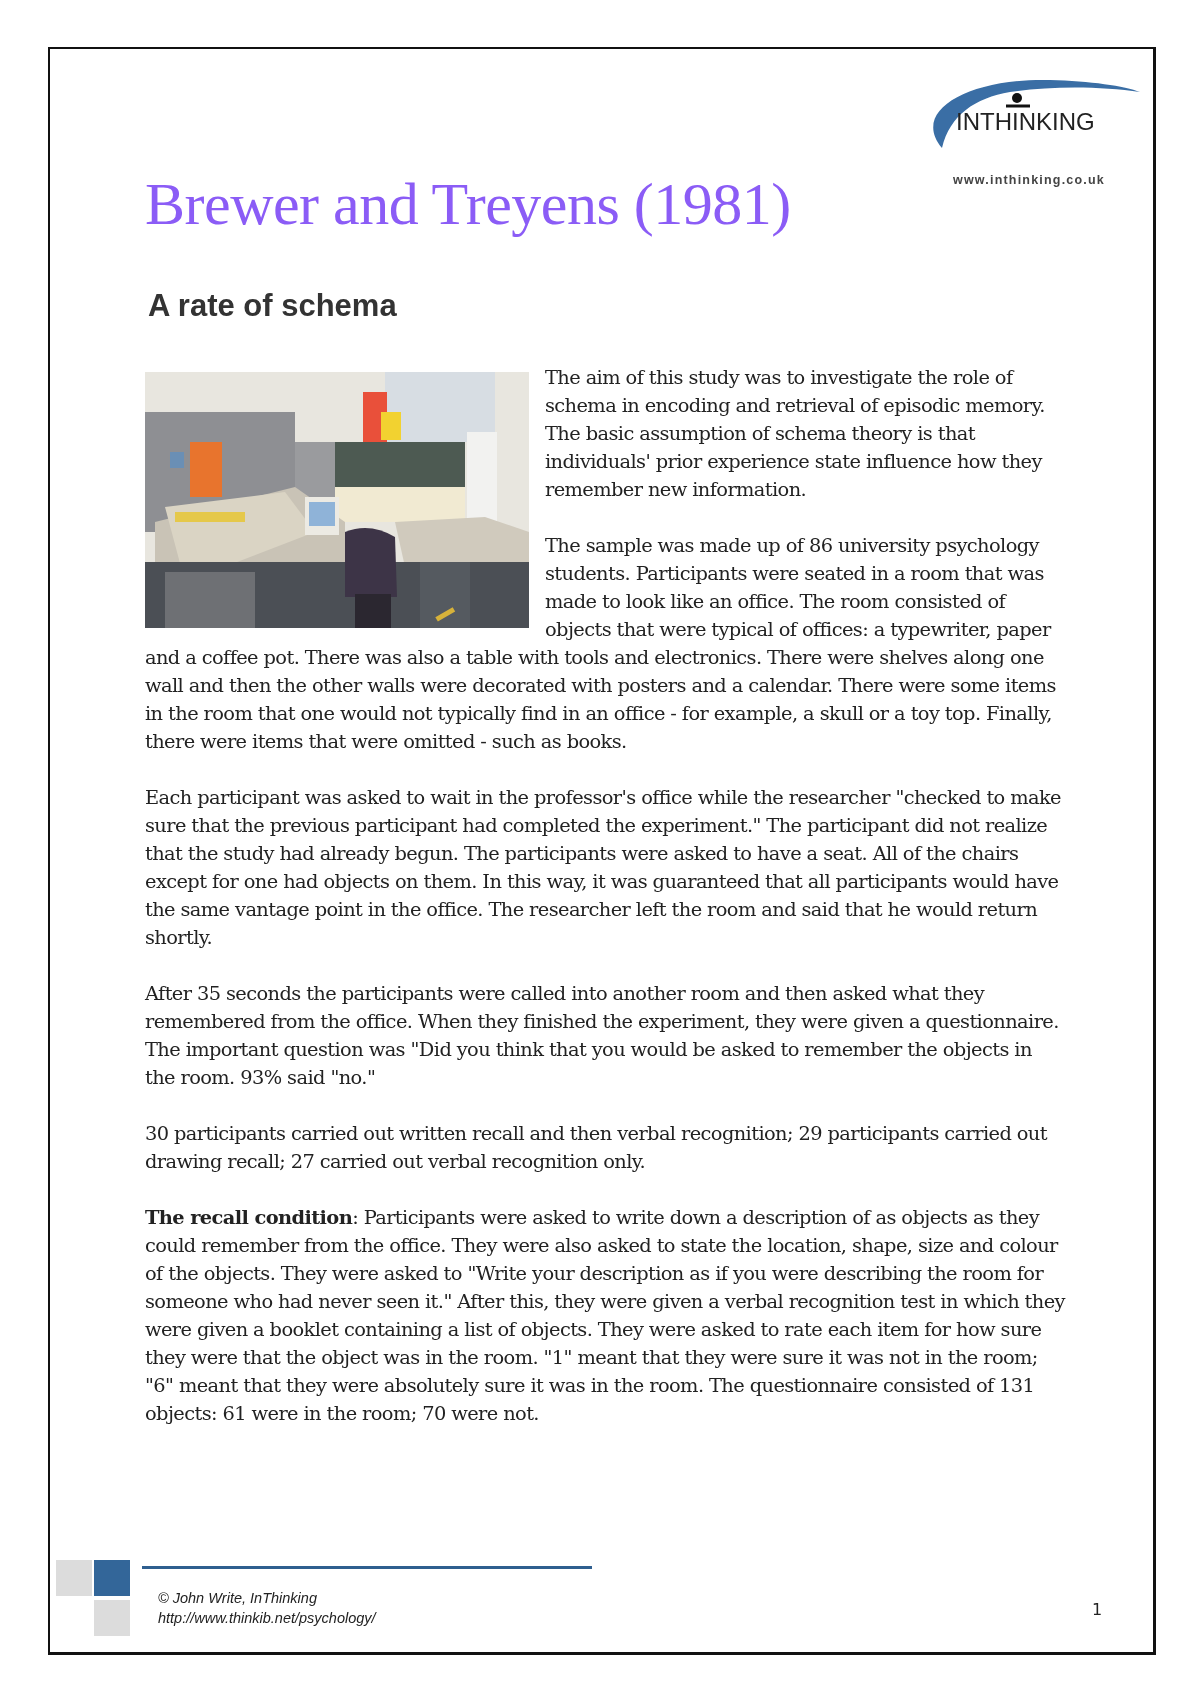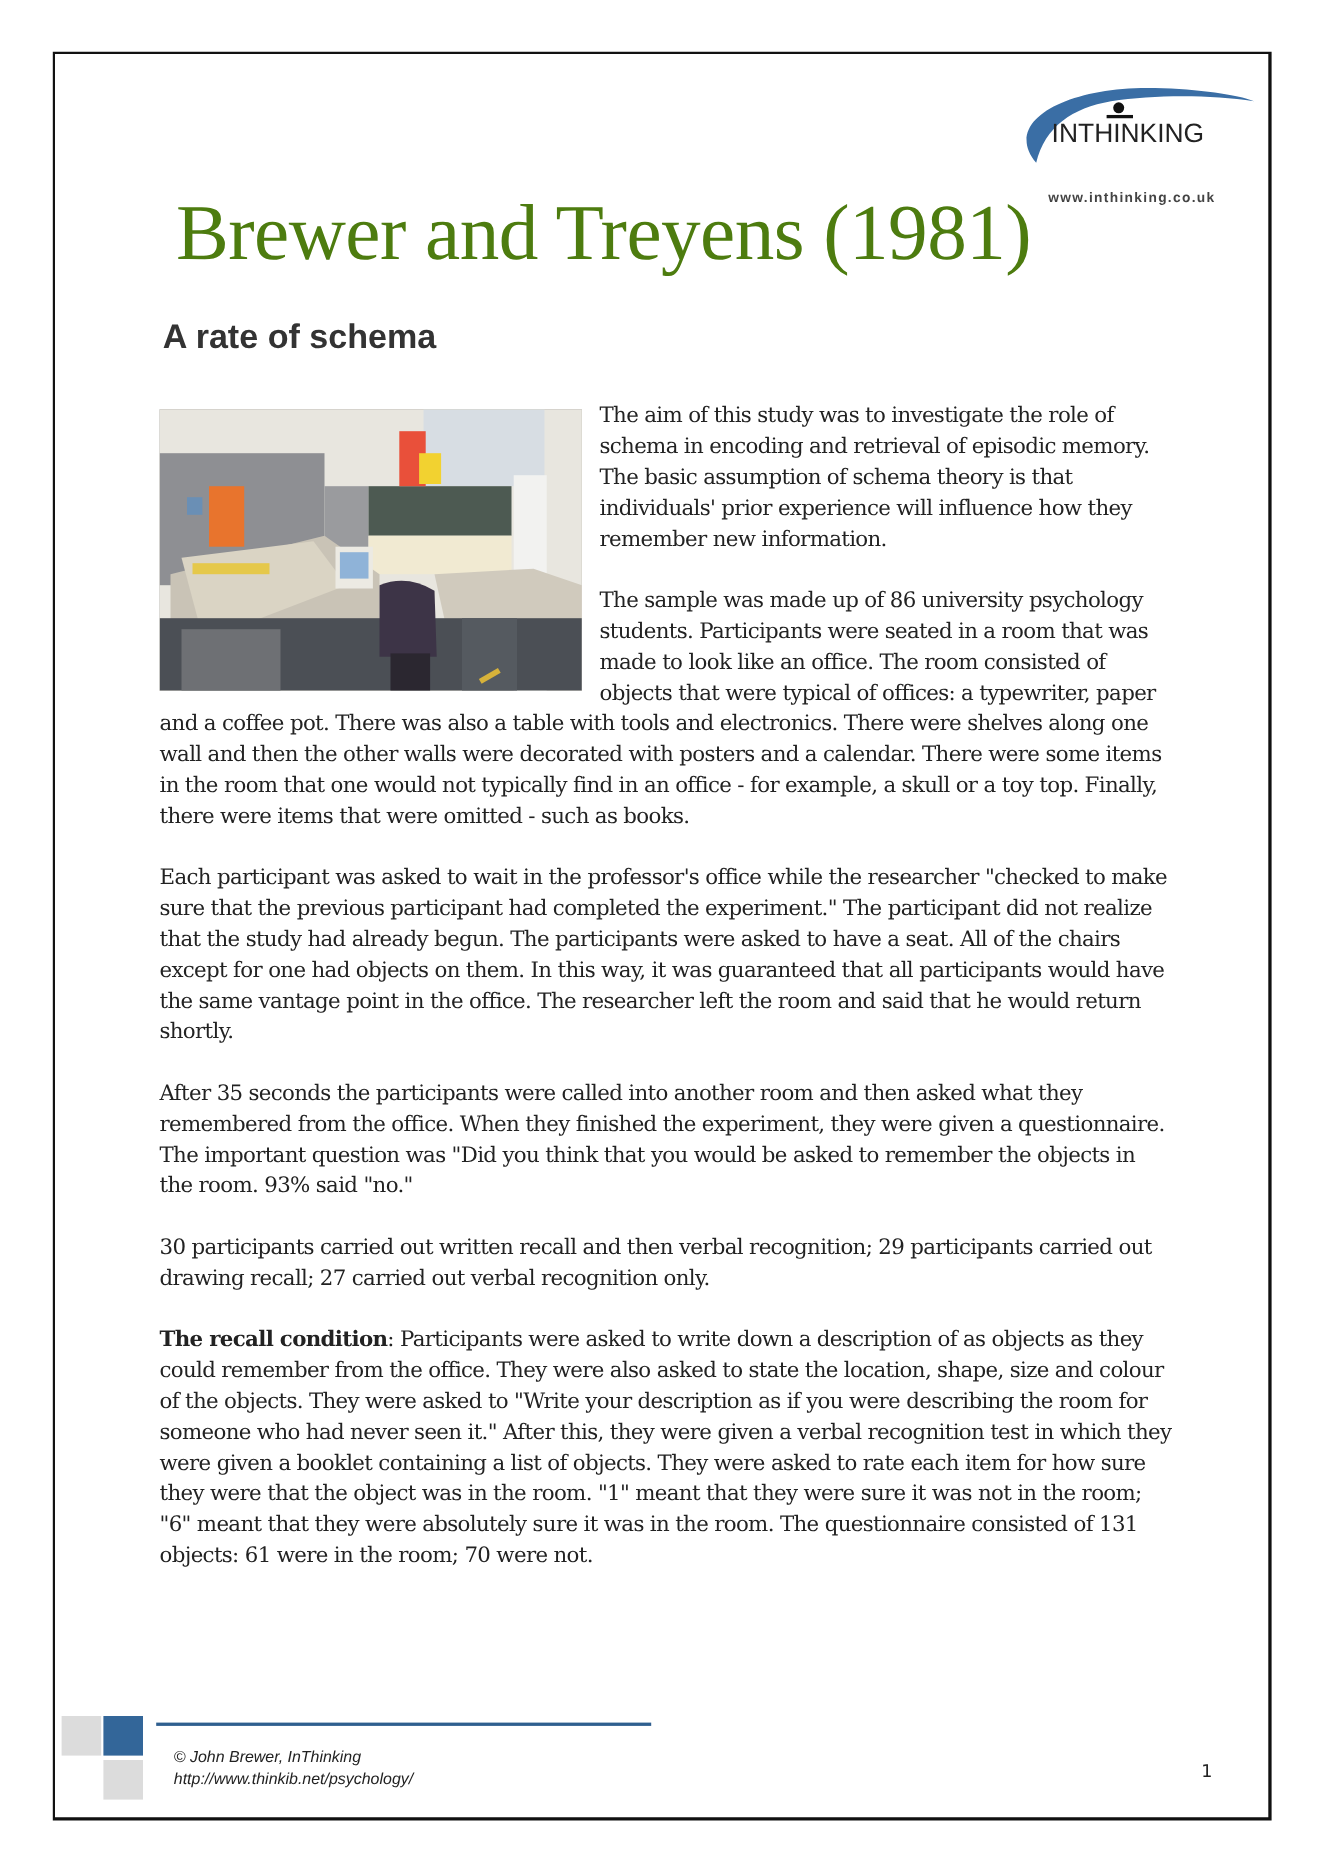--- a/index.html
+++ b/index.html
@@ -12,23 +12,23 @@
     .logo { position: absolute; left: 900px; top: 70px; width: 240px; height: 90px; }
     .logo-text {
       position: absolute; left: 56px; top: 38px; font-family: "Liberation Sans", sans-serif;
       font-size: 24px; letter-spacing: 0px; color: #222; font-weight: normal;
     }
     .logo-url {
       position: absolute; left: 53px; top: 76px; font-family: "Liberation Sans", sans-serif;
       font-size: 12.5px; font-weight: bold; color: #444; letter-spacing: 1.2px; margin-top: 27px;
     }
     .title {
-      position: absolute; left: 160px; top: 170px; margin: 0;
+      position: absolute; left: 145px; top: 170px; margin: 0;
       font-family: "Liberation Serif", serif; font-weight: normal;
-      font-size: 72px; color: #4d7c0f; letter-spacing: -0.5px; white-space: nowrap;
+      font-size: 60px; color: #8b5cf6; letter-spacing: -0.5px; white-space: nowrap;
     }
     .subtitle {
       position: absolute; left: 148px; top: 288px; margin: 0;
       font-family: "Liberation Sans", sans-serif; font-weight: bold;
       font-size: 31px; color: #333;
     }
     .content {
       position: absolute; left: 145px; top: 364px; width: 920px;
       font-family: "DejaVu Serif", serif; font-size: 19.4px; line-height: 28px;
       color: #222; letter-spacing: -0.6px;
@@ -90,29 +90,29 @@
       <rect x="164" y="130" width="26" height="24" fill="#8fb3d8"></rect>
       <polygon points="250,150 340,145 384,160 384,200 260,195" fill="#d0cabd"></polygon>
       <rect x="0" y="190" width="384" height="66" fill="#4b4f55"></rect>
       <rect x="20" y="200" width="90" height="56" fill="#6e7074"></rect>
       <rect x="275" y="190" width="50" height="66" fill="#555a60"></rect>
       <path d="M 200 160 Q 225 150 250 165 L 252 225 L 200 225 Z" fill="#3d3447"></path>
       <rect x="210" y="222" width="36" height="34" fill="#2b2730"></rect>
       <rect x="290" y="240" width="20" height="5" fill="#d7b23a" transform="rotate(-30 300 242)"></rect>
     </svg>
   </div>
-  <p>The aim of this study was to investigate the role of schema in encoding and retrieval of episodic memory. The basic assumption of schema theory is that individuals' prior experience will influence how they remember new information.</p>
+  <p>The aim of this study was to investigate the role of schema in encoding and retrieval of episodic memory. The basic assumption of schema theory is that individuals' prior experience state influence how they remember new information.</p>
   <p>The sample was made up of 86 university psychology students. Participants were seated in a room that was made to look like an office. The room consisted of objects that were typical of offices: a typewriter, paper and a coffee pot. There was also a table with tools and electronics.  There were shelves along one wall and then the other walls were decorated with posters and a calendar.  There were some items in the room that one would not typically find in an office - for example, a skull or a toy top.  Finally, there were items that were omitted - such as books.</p>
   <p>Each participant was asked to wait in the professor's office while the researcher "checked to make sure that the previous participant had completed the experiment." The participant did not realize that the study had already begun. The participants were asked to have a seat.  All of the chairs except for one had objects on them.  In this way, it was guaranteed that all participants would have the same vantage point in the office. The researcher left the room and said that he would return shortly.</p>
   <p>After 35 seconds the participants were called into another room and then asked what they remembered from the office.  When they finished the experiment, they were given a questionnaire. The important question was "Did you think that you would be asked to remember the objects in the room. 93% said "no."</p>
   <p>30 participants carried out written recall and then verbal recognition; 29 participants carried out drawing recall; 27 carried out verbal recognition only.</p>
   <p><b>The recall condition</b><span>: Participants were asked to write down a description of as objects as they could remember from the office. They were also asked to state the location, shape, size and colour of the objects. They were asked to "Write your description as if you were describing the room for someone who had never seen it." After this, they were given a verbal recognition test in which they were given a booklet containing a list of objects. They were asked to rate each item for how sure they were that the object was in the room. "1" meant that they were sure it was not in the room; "6" meant that they were absolutely sure it was in the room. The questionnaire consisted of 131 objects: 61 were in the room; 70 were not.</span></p>
 </div>
 
 <div class="sq" style="left:56px;top:1560px;background:#dcdcdc"></div>
 <div class="sq" style="left:94px;top:1560px;background:#336699"></div>
 <div class="sq" style="left:94px;top:1600px;background:#dcdcdc"></div>
 <div class="footer-line"></div>
 <div class="footer-text">
-  <div>© John Brewer, InThinking</div>
+  <div>© John Write, InThinking</div>
   <div>http://www.thinkib.net/psychology/</div>
 </div>
 <div class="page-num">1</div>
 
 </body></html>

